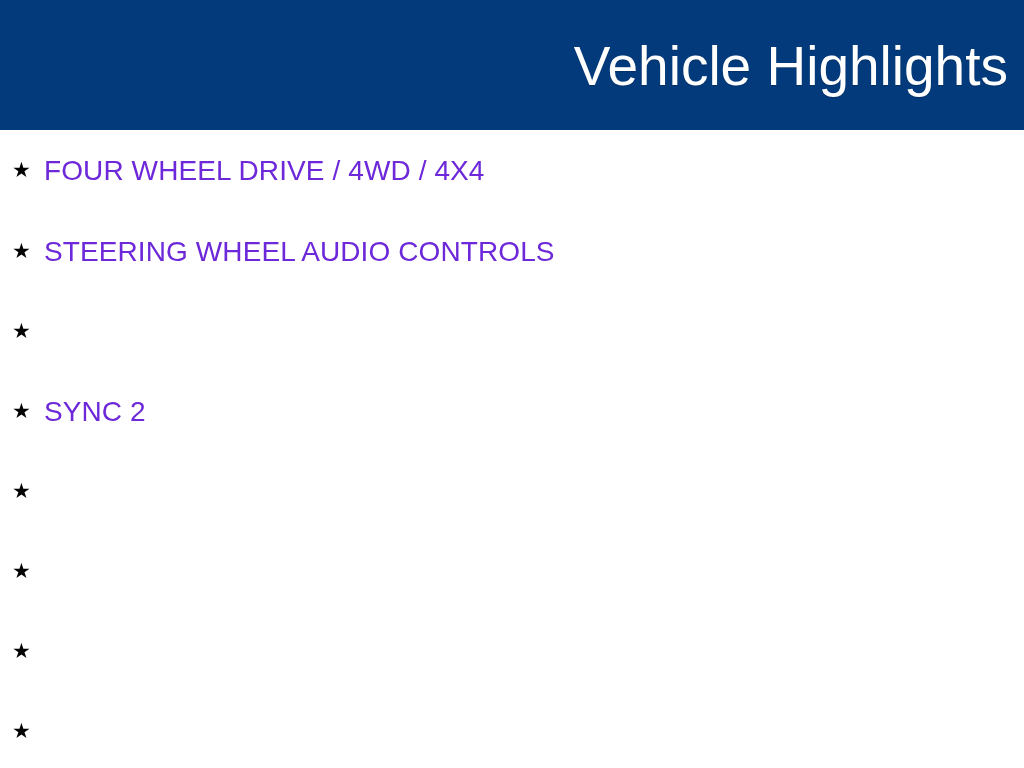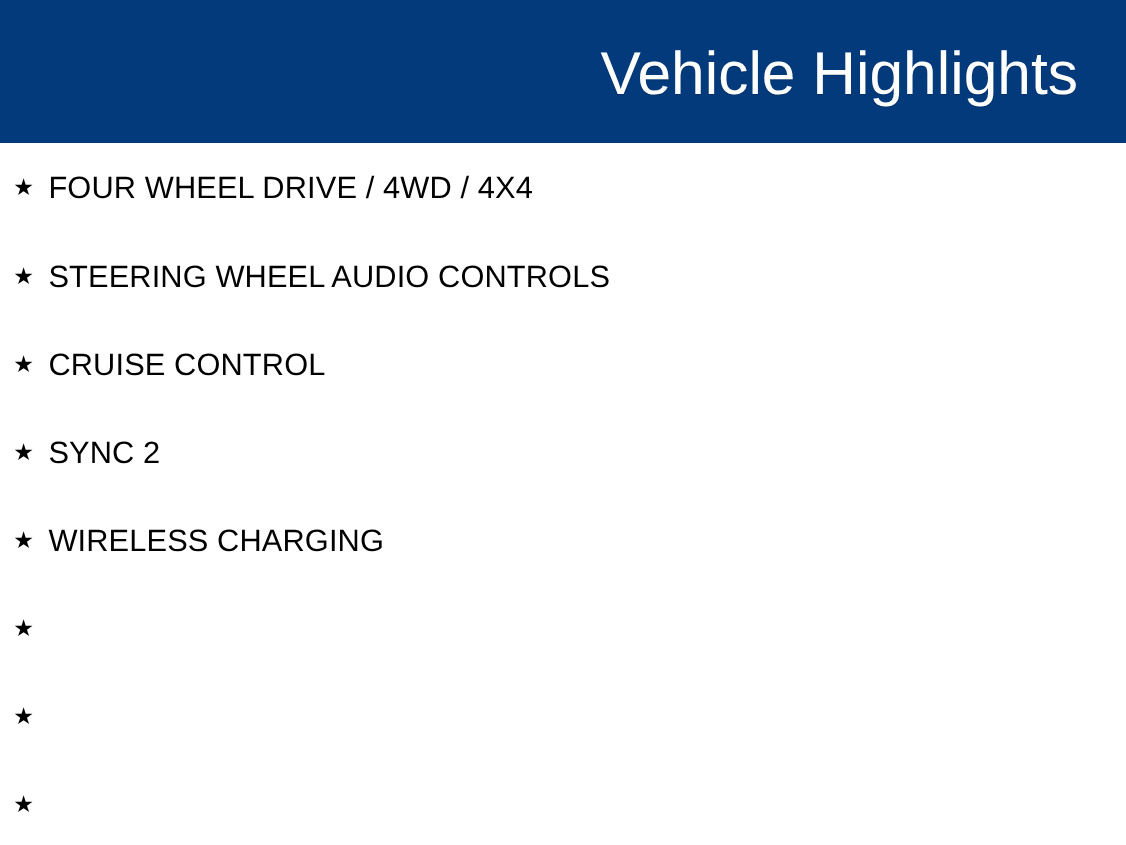--- a/index.html
+++ b/index.html
@@ -24,21 +24,21 @@
     position: absolute;
     left: 0;
     top: 0;
     width: 1024px;
     height: 130px;
     background: #033a7b;
     display: flex;
     align-items: center;
     justify-content: flex-end;
     box-sizing: border-box;
-    padding-right: 44px;
+    padding-right: 16px;
   }
   .header-title {
     color: #ffffff;
     font-family: "Liberation Sans", sans-serif;
     font-size: 55px;
     font-weight: 400;
     letter-spacing: 0px;
     line-height: 1.05;
     white-space: nowrap;
     text-shadow: 0 1px 1px rgba(0,0,0,0.18);
@@ -78,21 +78,21 @@
     position: relative;
     top: -1px;
     font-family: "DejaVu Sans", sans-serif;
   }
   .highlight-label {
     display: inline-block;
     margin-left: 15px;
     font-family: "Liberation Sans", sans-serif;
     font-size: 28px;
     font-weight: 400;
-    color: #000000;
+    color: #6d28d9;
     letter-spacing: 0.1px;
     white-space: nowrap;
     line-height: 1.2;
   }
 </style>
 </head>
 <body>
 
 <div class="page">
 
@@ -107,31 +107,29 @@
       <span class="highlight-label">FOUR WHEEL DRIVE / 4WD / 4X4</span>
     </li>
 
     <li class="highlight-item">
       <span class="bullet-star">★</span>
       <span class="highlight-label">STEERING WHEEL AUDIO CONTROLS</span>
     </li>
 
     <li class="highlight-item">
       <span class="bullet-star">★</span>
-      <span class="highlight-label">CRUISE CONTROL</span>
     </li>
 
     <li class="highlight-item">
       <span class="bullet-star">★</span>
       <span class="highlight-label">SYNC 2</span>
     </li>
 
     <li class="highlight-item">
       <span class="bullet-star">★</span>
-      <span class="highlight-label">WIRELESS CHARGING</span>
     </li>
 
     <li class="highlight-item">
       <span class="bullet-star">★</span>
     </li>
 
     <li class="highlight-item">
       <span class="bullet-star">★</span>
     </li>
 

